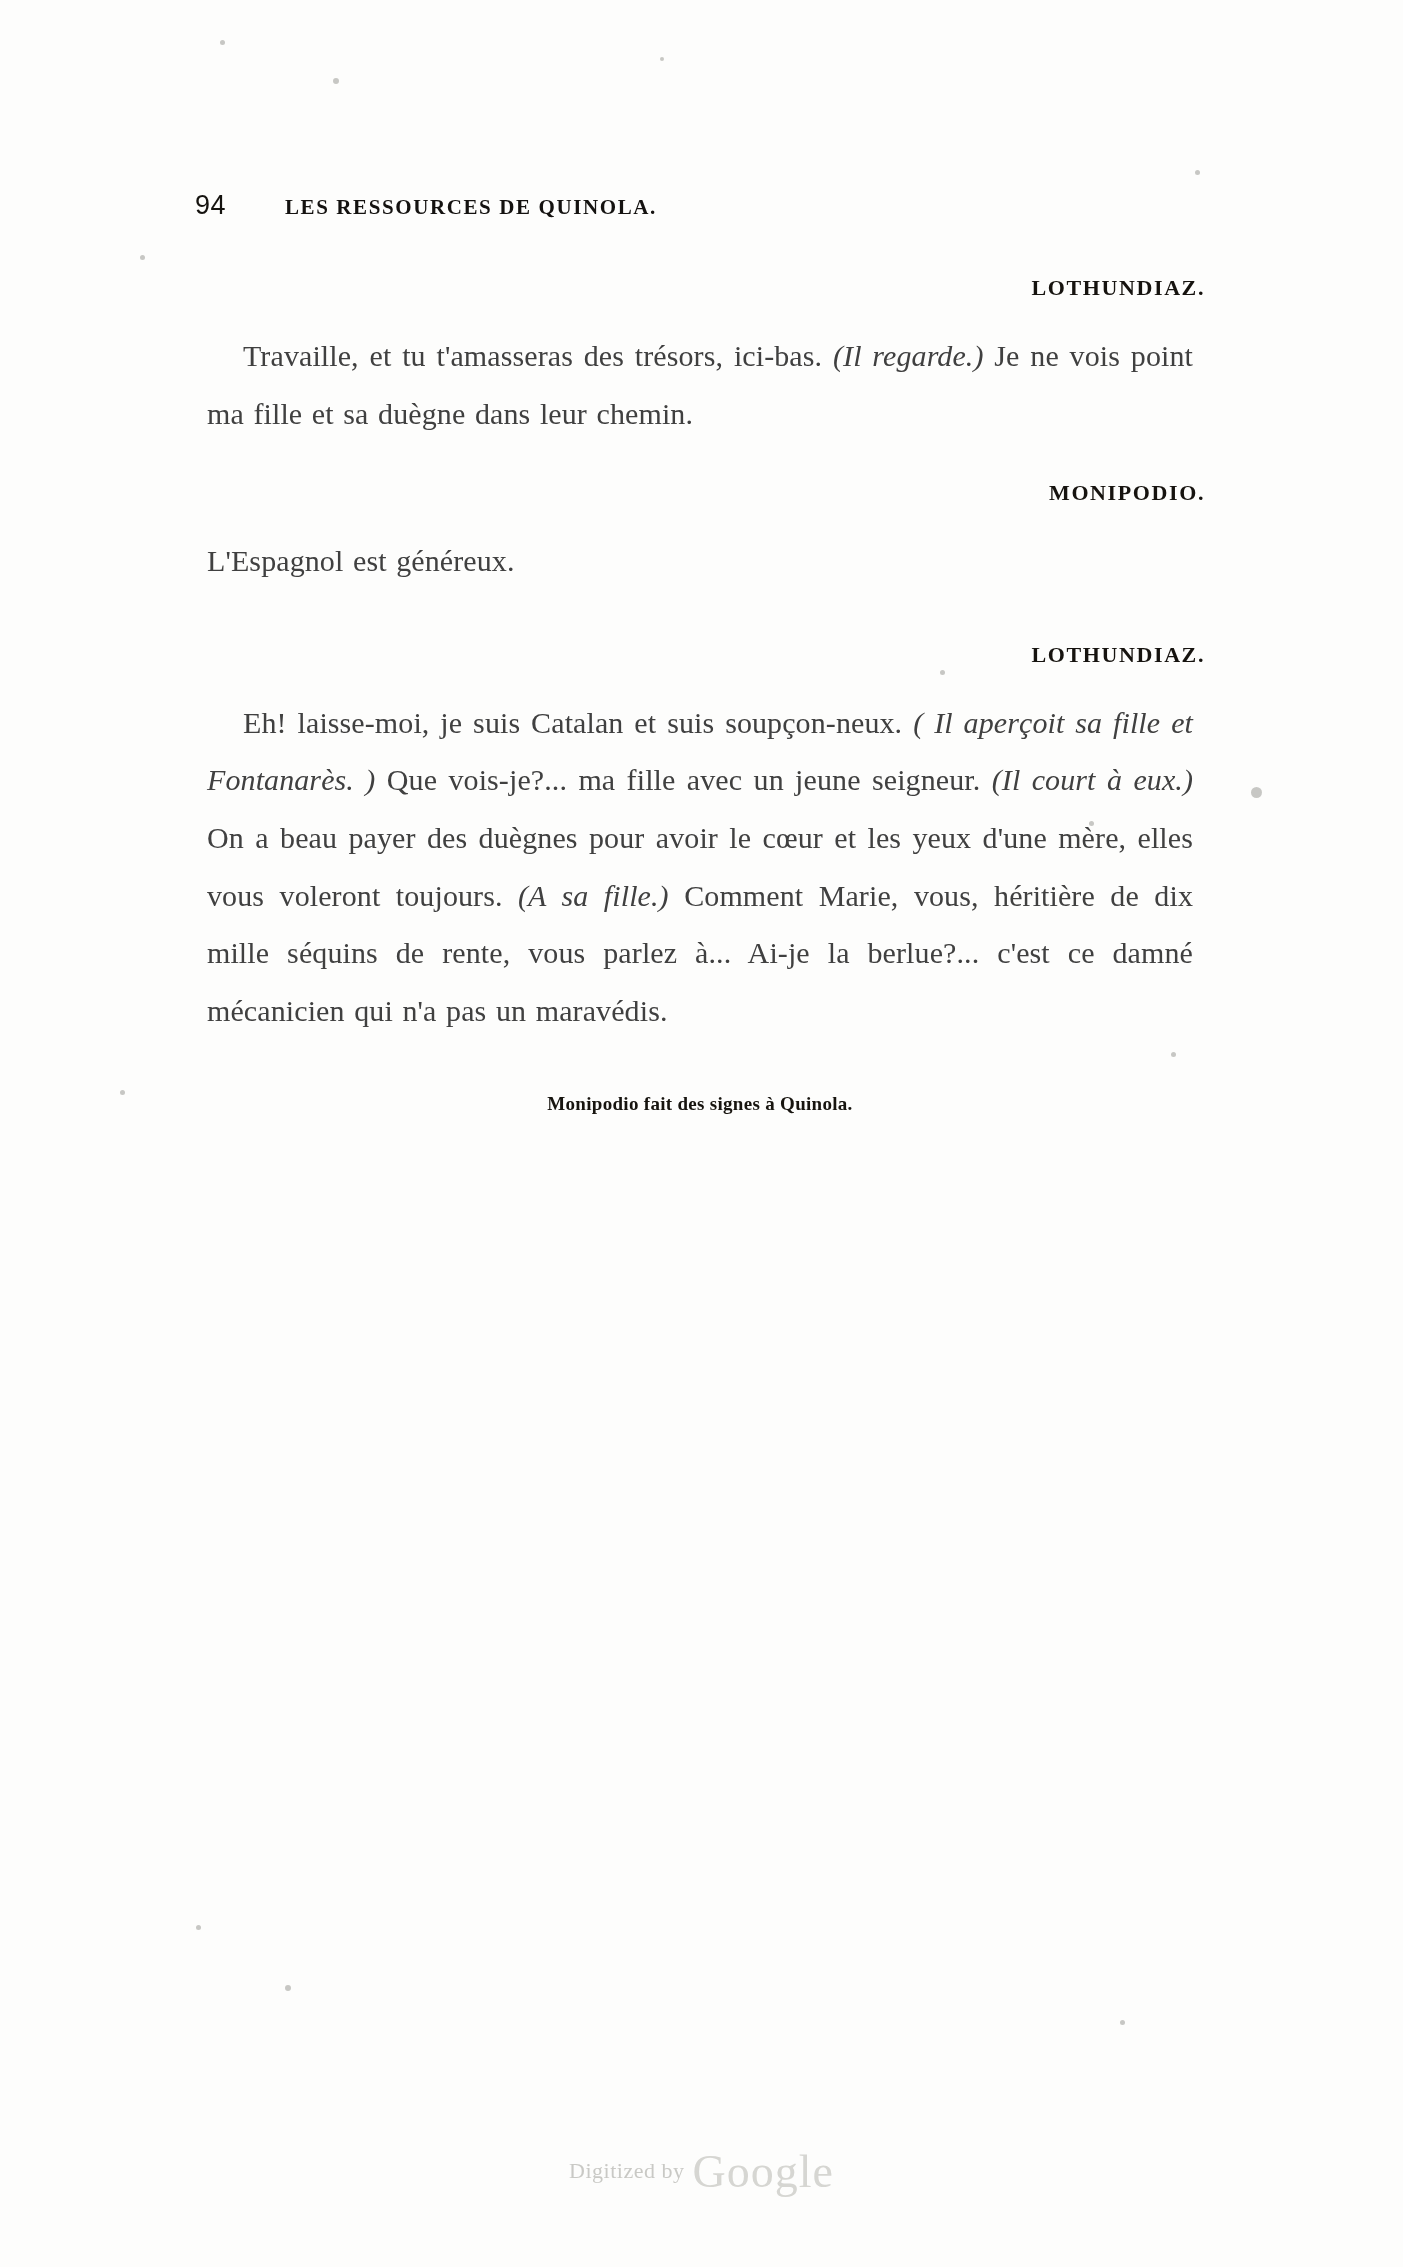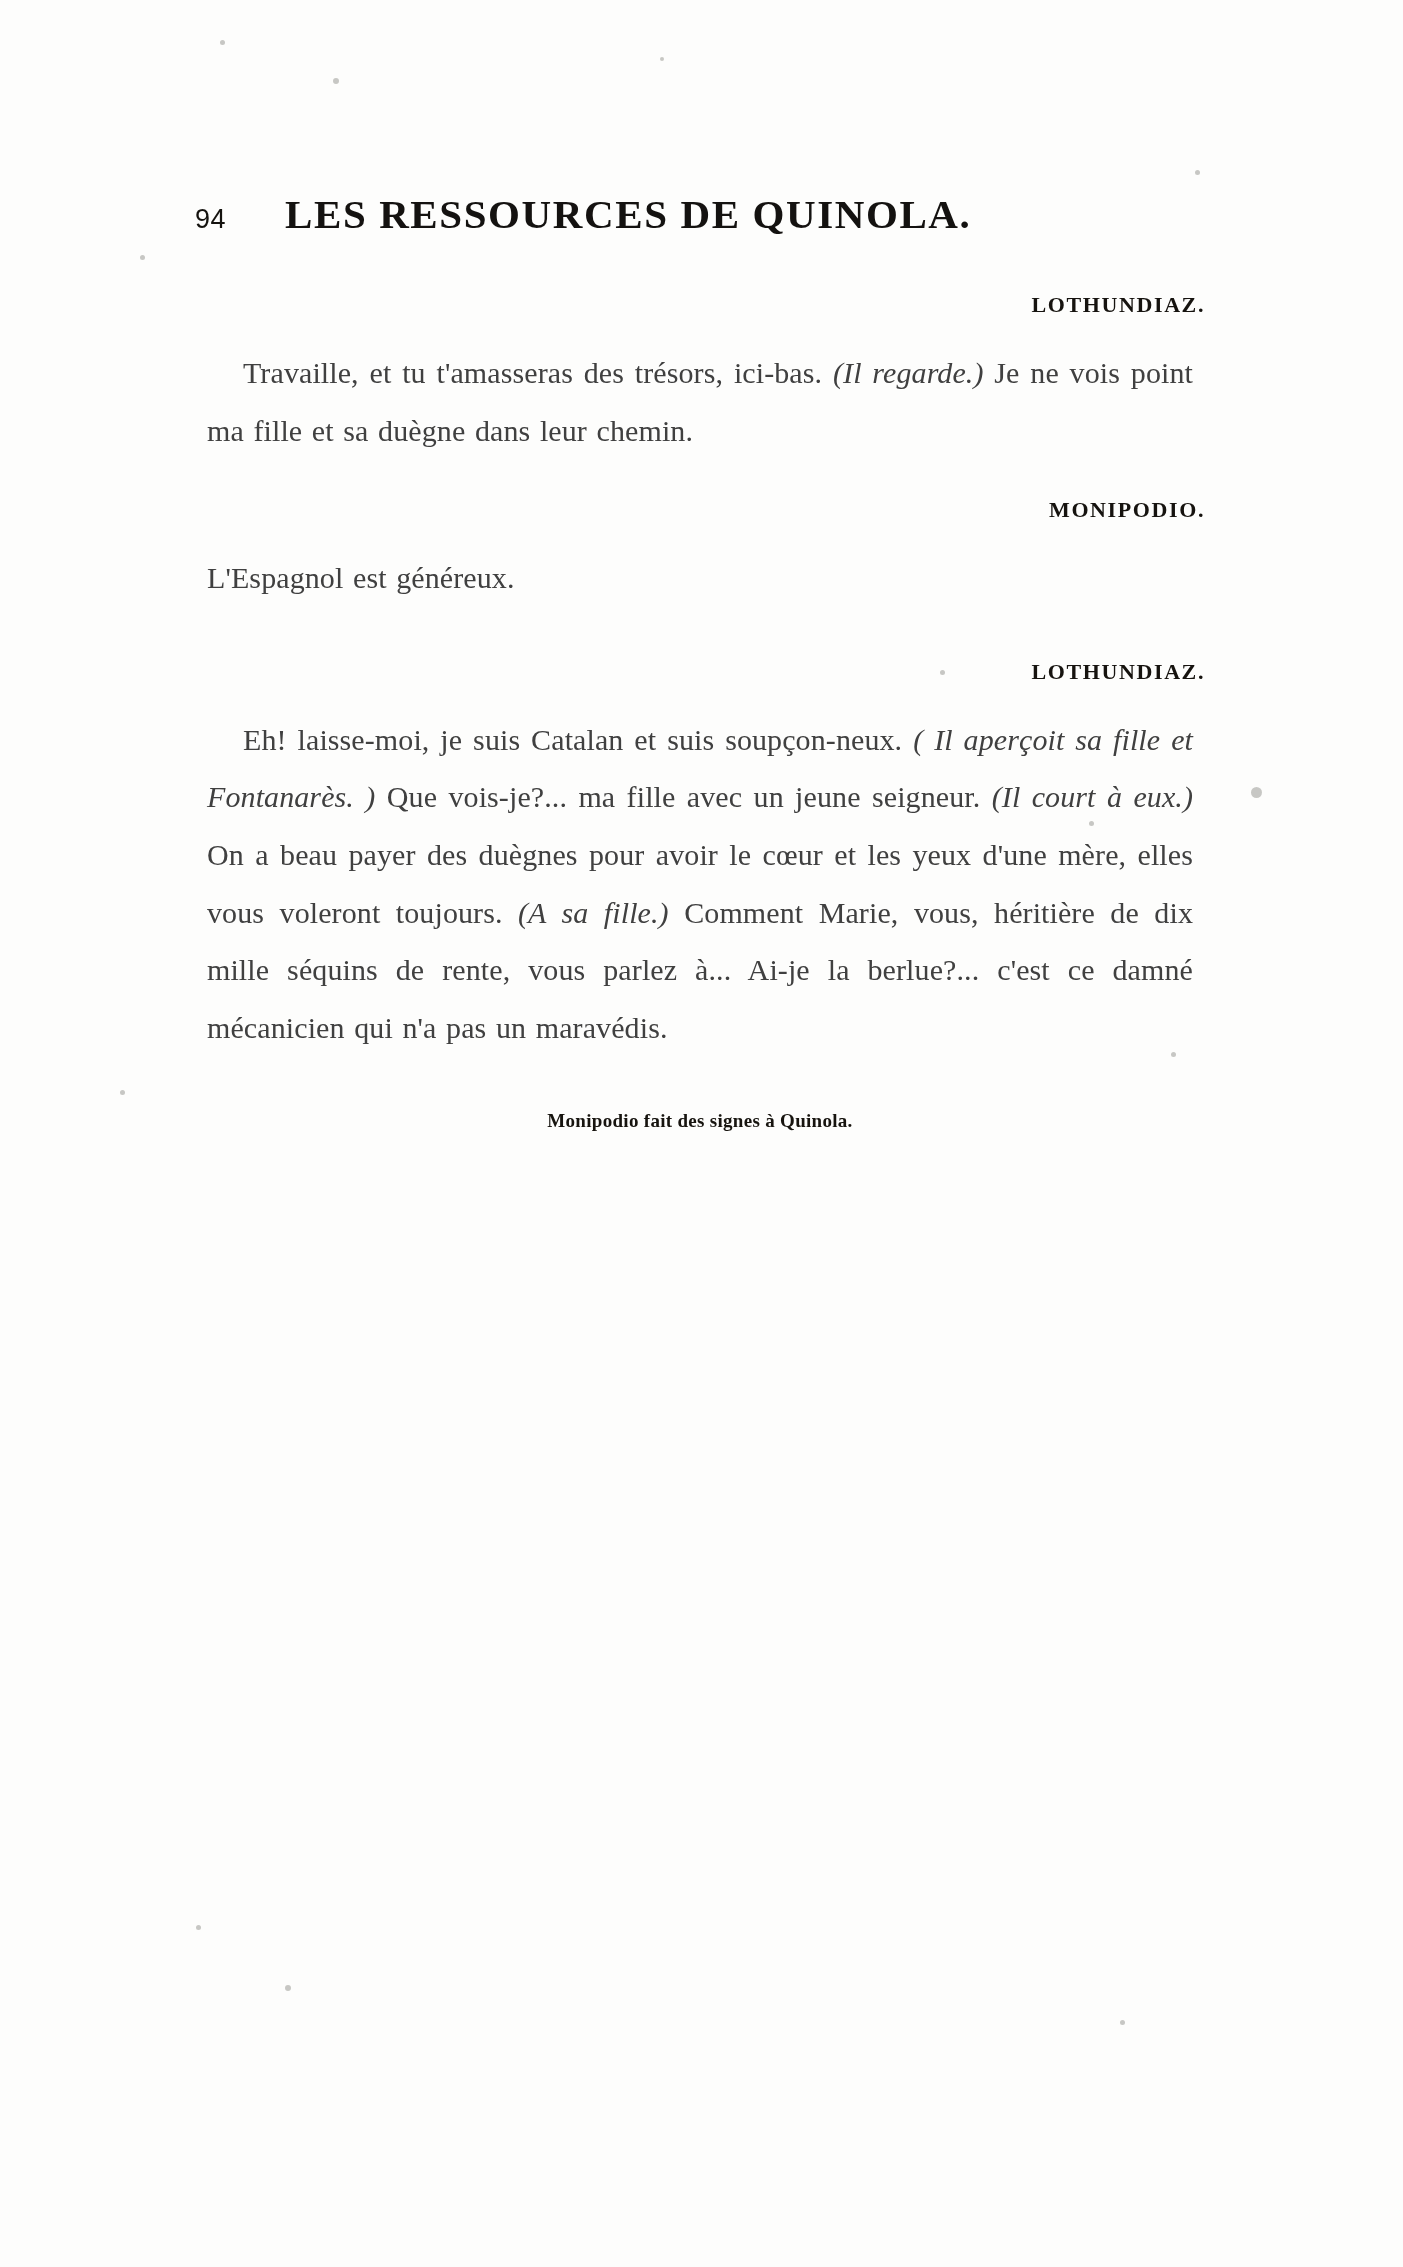--- a/index.html
+++ b/index.html
@@ -46,21 +46,21 @@
   }
   .folio {
     font-family: Liberation Sans, sans-serif;
     font-size: 27px;
     letter-spacing: 0.5px;
     width: 90px;
     color: #15130f;
   }
   .running-title {
     font-family: "Liberation Serif", serif;
-    font-size: 41px;
+    font-size: 21px;
     font-weight: bold;
     letter-spacing: 1.6px;
     color: #141210;
     white-space: nowrap;
   }
 
   .speaker {
     text-align: right;
     font-family: "Liberation Serif", serif;
     font-weight: bold;
@@ -155,14 +155,17 @@
     <p class="speech">L'Espagnol est généreux.</p>
 
     <div class="speaker sp2">LOTHUNDIAZ.</div>
 
     <p class="speech indent"><span>Eh! laisse-moi, je suis Catalan et suis soupçon-neux. </span><span class="it">( Il aperçoit sa fille et Fontanarès. )</span><span> Que vois-je?... ma fille avec un jeune seigneur. </span><span class="it">(Il court à eux.)</span><span> On a beau payer des duègnes pour avoir le cœur et les yeux d'une mère, elles vous voleront toujours. </span><span class="it">(A sa fille.)</span><span> Comment Marie, vous, héritière de dix mille séquins de rente, vous parlez à... Ai-je la berlue?... c'est ce damné mécanicien qui n'a pas un maravédis.</span></p>
 
     <div class="stage" style="margin-top:54px;">Monipodio fait des signes à Quinola.</div>
 
   </div>
 
+  <div class="footer">
+    <span class="small">Digitized by</span><span class="g">Google</span>
+  </div>
 
 </div>
 
 </body></html>

